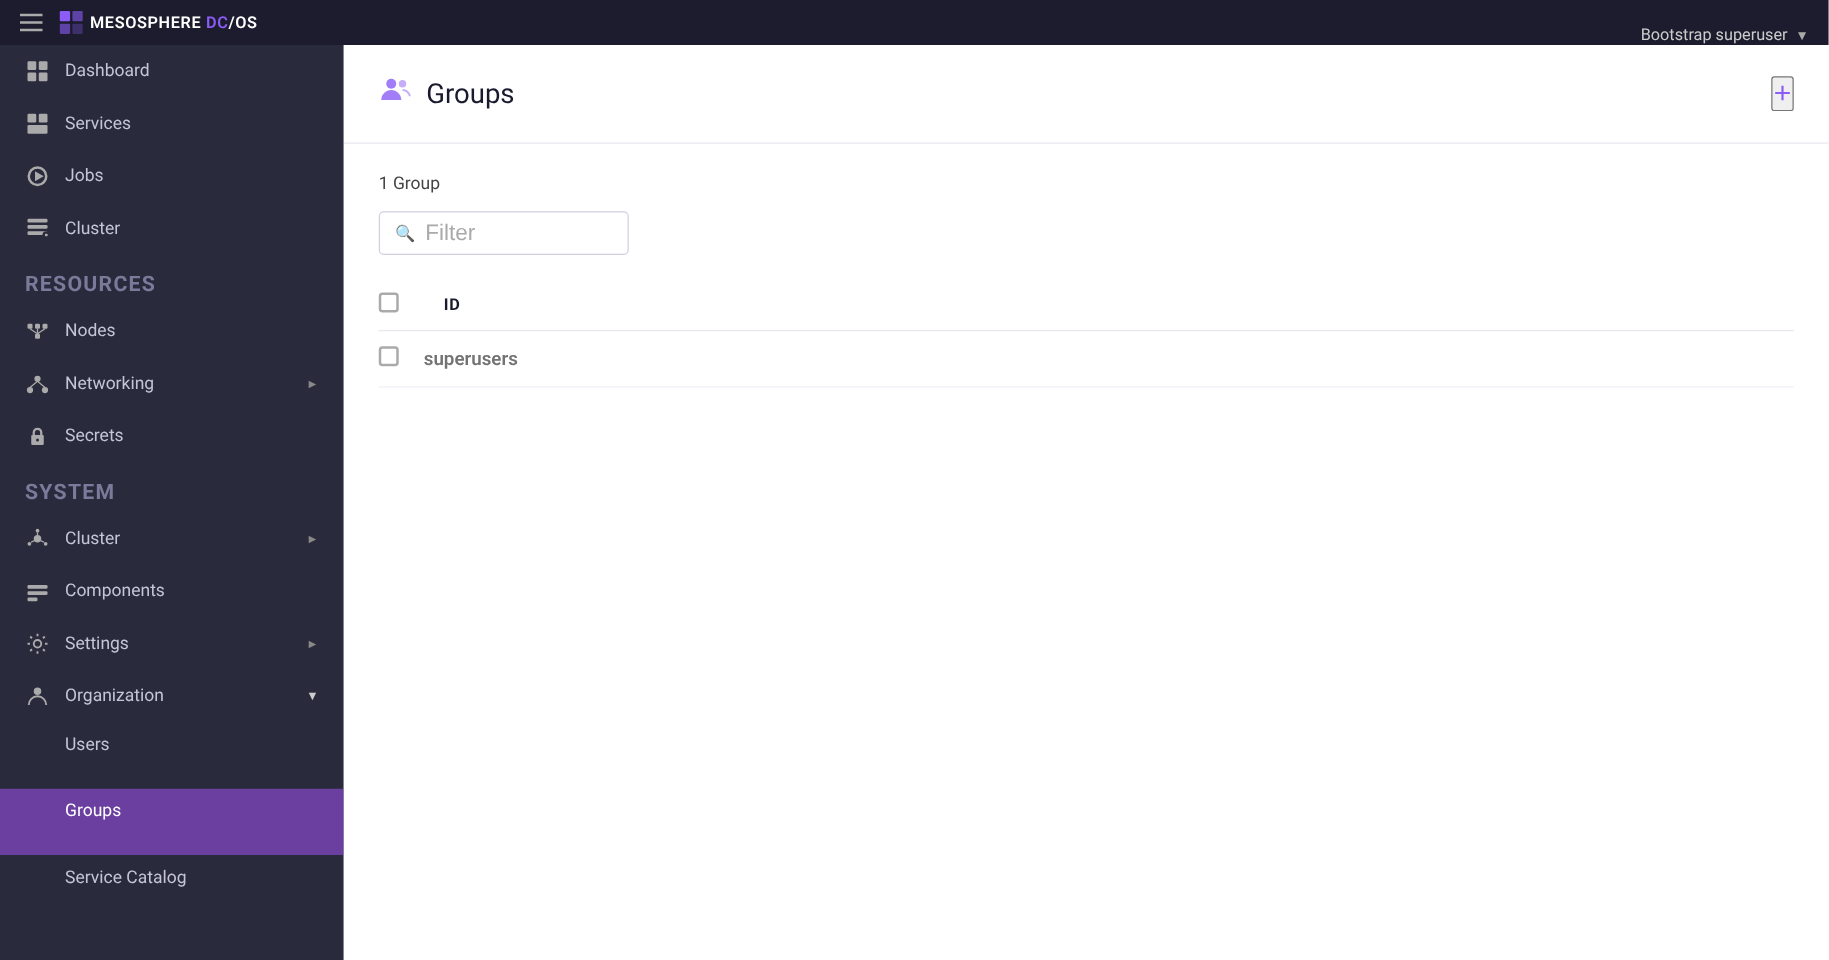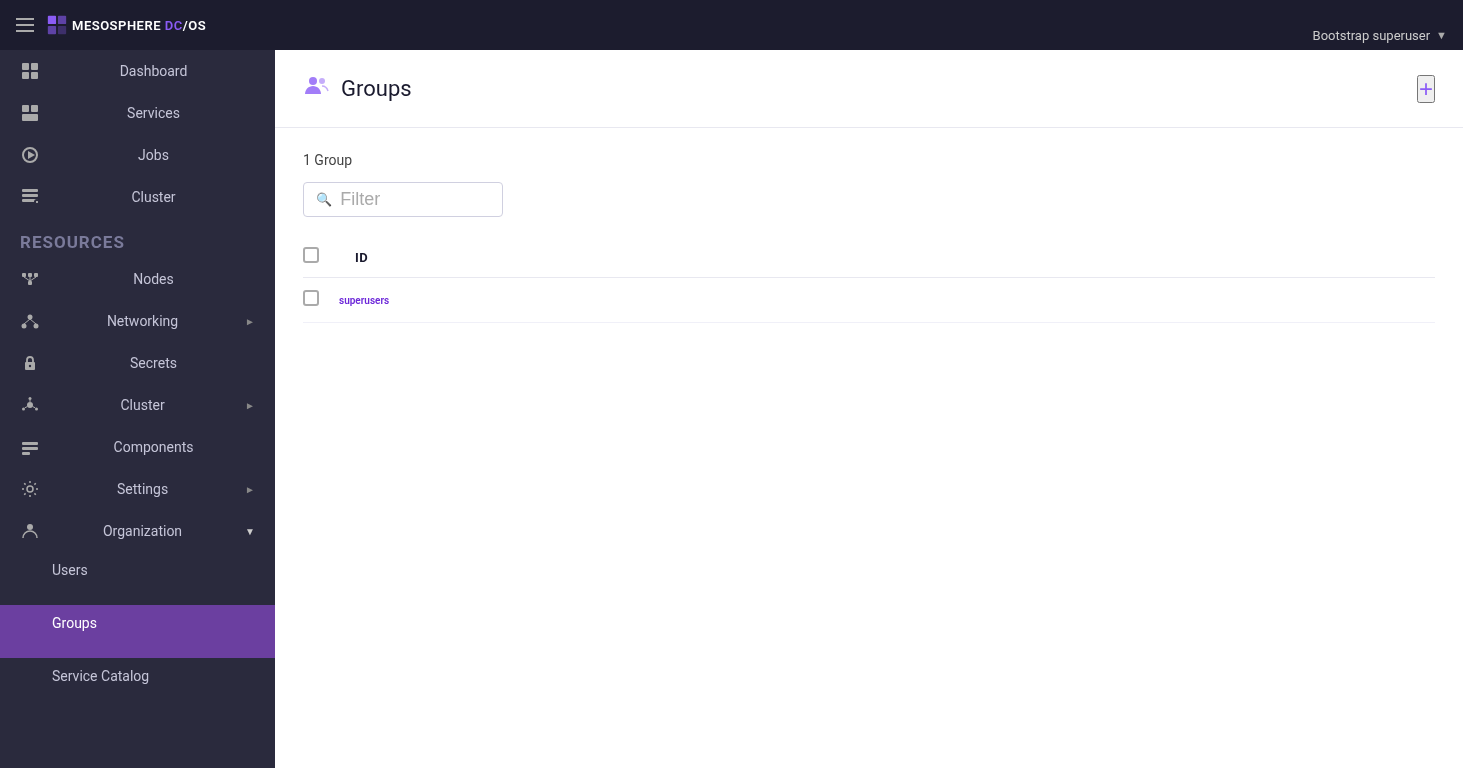--- a/index.html
+++ b/index.html
@@ -1,21 +1,21 @@
 <!DOCTYPE html>
 <html><head>
   <meta charset="utf-8">
   <style>
     * { margin: 0; padding: 0; box-sizing: border-box; }
     body { font-family: -apple-system, BlinkMacSystemFont, 'Segoe UI', Roboto, sans-serif; display: flex; flex-direction: column; height: 768px; overflow: hidden; background: #fff; }
 
     
     .topnav {
       background: #1c1c2e;
-      height: 50px;
+      height: 36px;
       display: flex;
       align-items: center;
       justify-content: space-between;
       padding: 0 16px;
       flex-shrink: 0;
       z-index: 100;
     }
     .topnav-left { display: flex; align-items: center; gap: 12px; }
     .hamburger { display: flex; flex-direction: column; gap: 4px; cursor: pointer; }
     .hamburger span { display: block; width: 18px; height: 2px; background: #aaa; }
@@ -50,21 +50,21 @@
       align-items: center;
       gap: 12px;
       padding: 11px 20px;
       color: #c5c5d8;
       font-size: 14px;
       cursor: pointer;
       position: relative;
       user-select: none;
     }
     .sidebar-item .item-icon { width: 20px; height: 20px; display: flex; align-items: center; justify-content: center; flex-shrink: 0; }
-    .sidebar-item .item-label { flex: 1; text-align: center; }
+    .sidebar-item .item-label { flex: 1; }
     .sidebar-item .chevron { font-size: 10px; color: #888; }
     .sidebar-item .chevron-down { font-size: 10px; color: #ccc; }
 
     
     .sidebar-subitem {
       display: flex;
       align-items: center;
       padding: 10px 20px 27px 52px;
       color: #c5c5d8;
       font-size: 14px;
@@ -126,21 +126,21 @@
     .table-header .col-id { font-size: 13px; font-weight: 700; color: #1a1a2e; text-transform: uppercase; letter-spacing: 0.5px; margin-left: 16px; }
 
     .table-row {
       display: flex;
       align-items: center;
       padding: 12px 0;
       border-bottom: 1px solid #f0f0f8;
       cursor: pointer;
     }
     .table-row .col-check { width: 36px; }
-    .table-row .col-id { font-size: 10px; font-weight: 600; color: #6d28d9; }
+    .table-row .col-id { font-size: 15px; font-weight: 600; color: #737373; }
 
     
     .checkbox {
       width: 16px;
       height: 16px;
       border: 2px solid #aaa;
       border-radius: 3px;
       background: #fff;
       cursor: pointer;
       display: inline-block;
@@ -262,20 +262,21 @@
       <span class="item-icon">
         <svg width="18" height="18" viewBox="0 0 18 18" fill="none">
           <rect x="4" y="8" width="10" height="8" rx="1" fill="#aaa"></rect>
           <path d="M6 8V6a3 3 0 016 0v2" stroke="#aaa" stroke-width="1.8" fill="none"></path>
           <circle cx="9" cy="12" r="1.2" fill="#2a2a3d"></circle>
         </svg>
       </span>
       <span class="item-label">Secrets</span>
     </div>
 
+    <div class="sidebar-section-label">System</div>
 
     <div class="sidebar-item">
       <span class="item-icon">
         <svg width="18" height="18" viewBox="0 0 18 18" fill="none">
           <circle cx="9" cy="9" r="3" fill="#aaa"></circle>
           <circle cx="9" cy="2.5" r="1.5" fill="#aaa"></circle>
           <circle cx="15.5" cy="13" r="1.5" fill="#aaa"></circle>
           <circle cx="2.5" cy="13" r="1.5" fill="#aaa"></circle>
           <line x1="9" y1="4" x2="9" y2="6" stroke="#aaa" stroke-width="1"></line>
           <line x1="14.2" y1="11.8" x2="11.5" y2="10.5" stroke="#aaa" stroke-width="1"></line>

